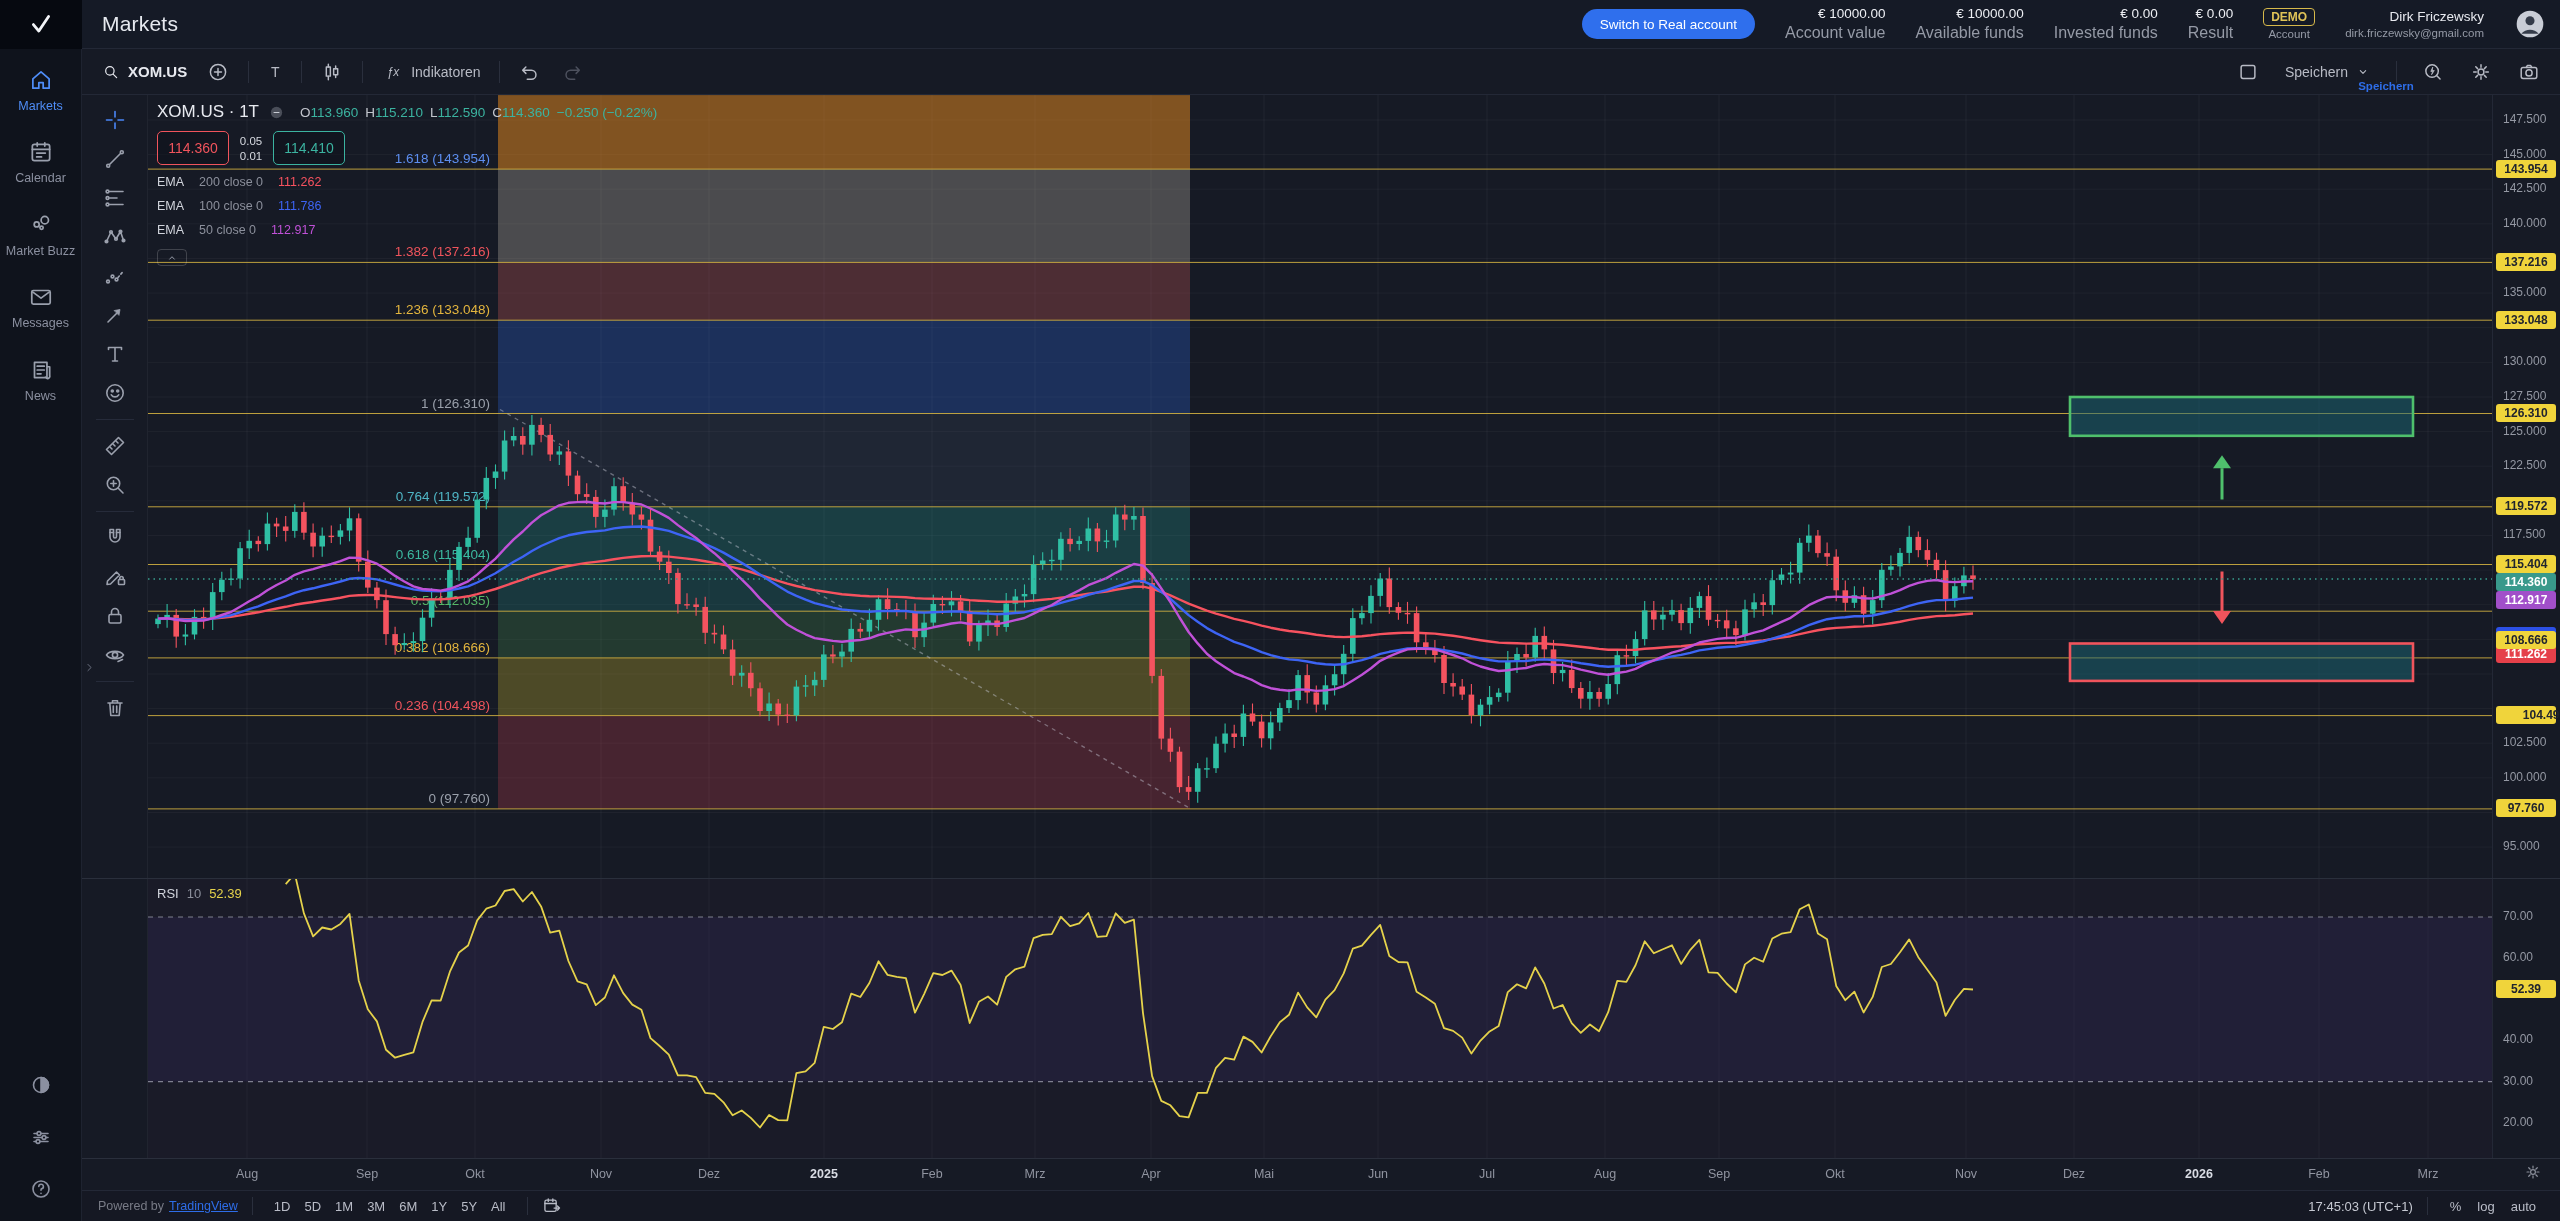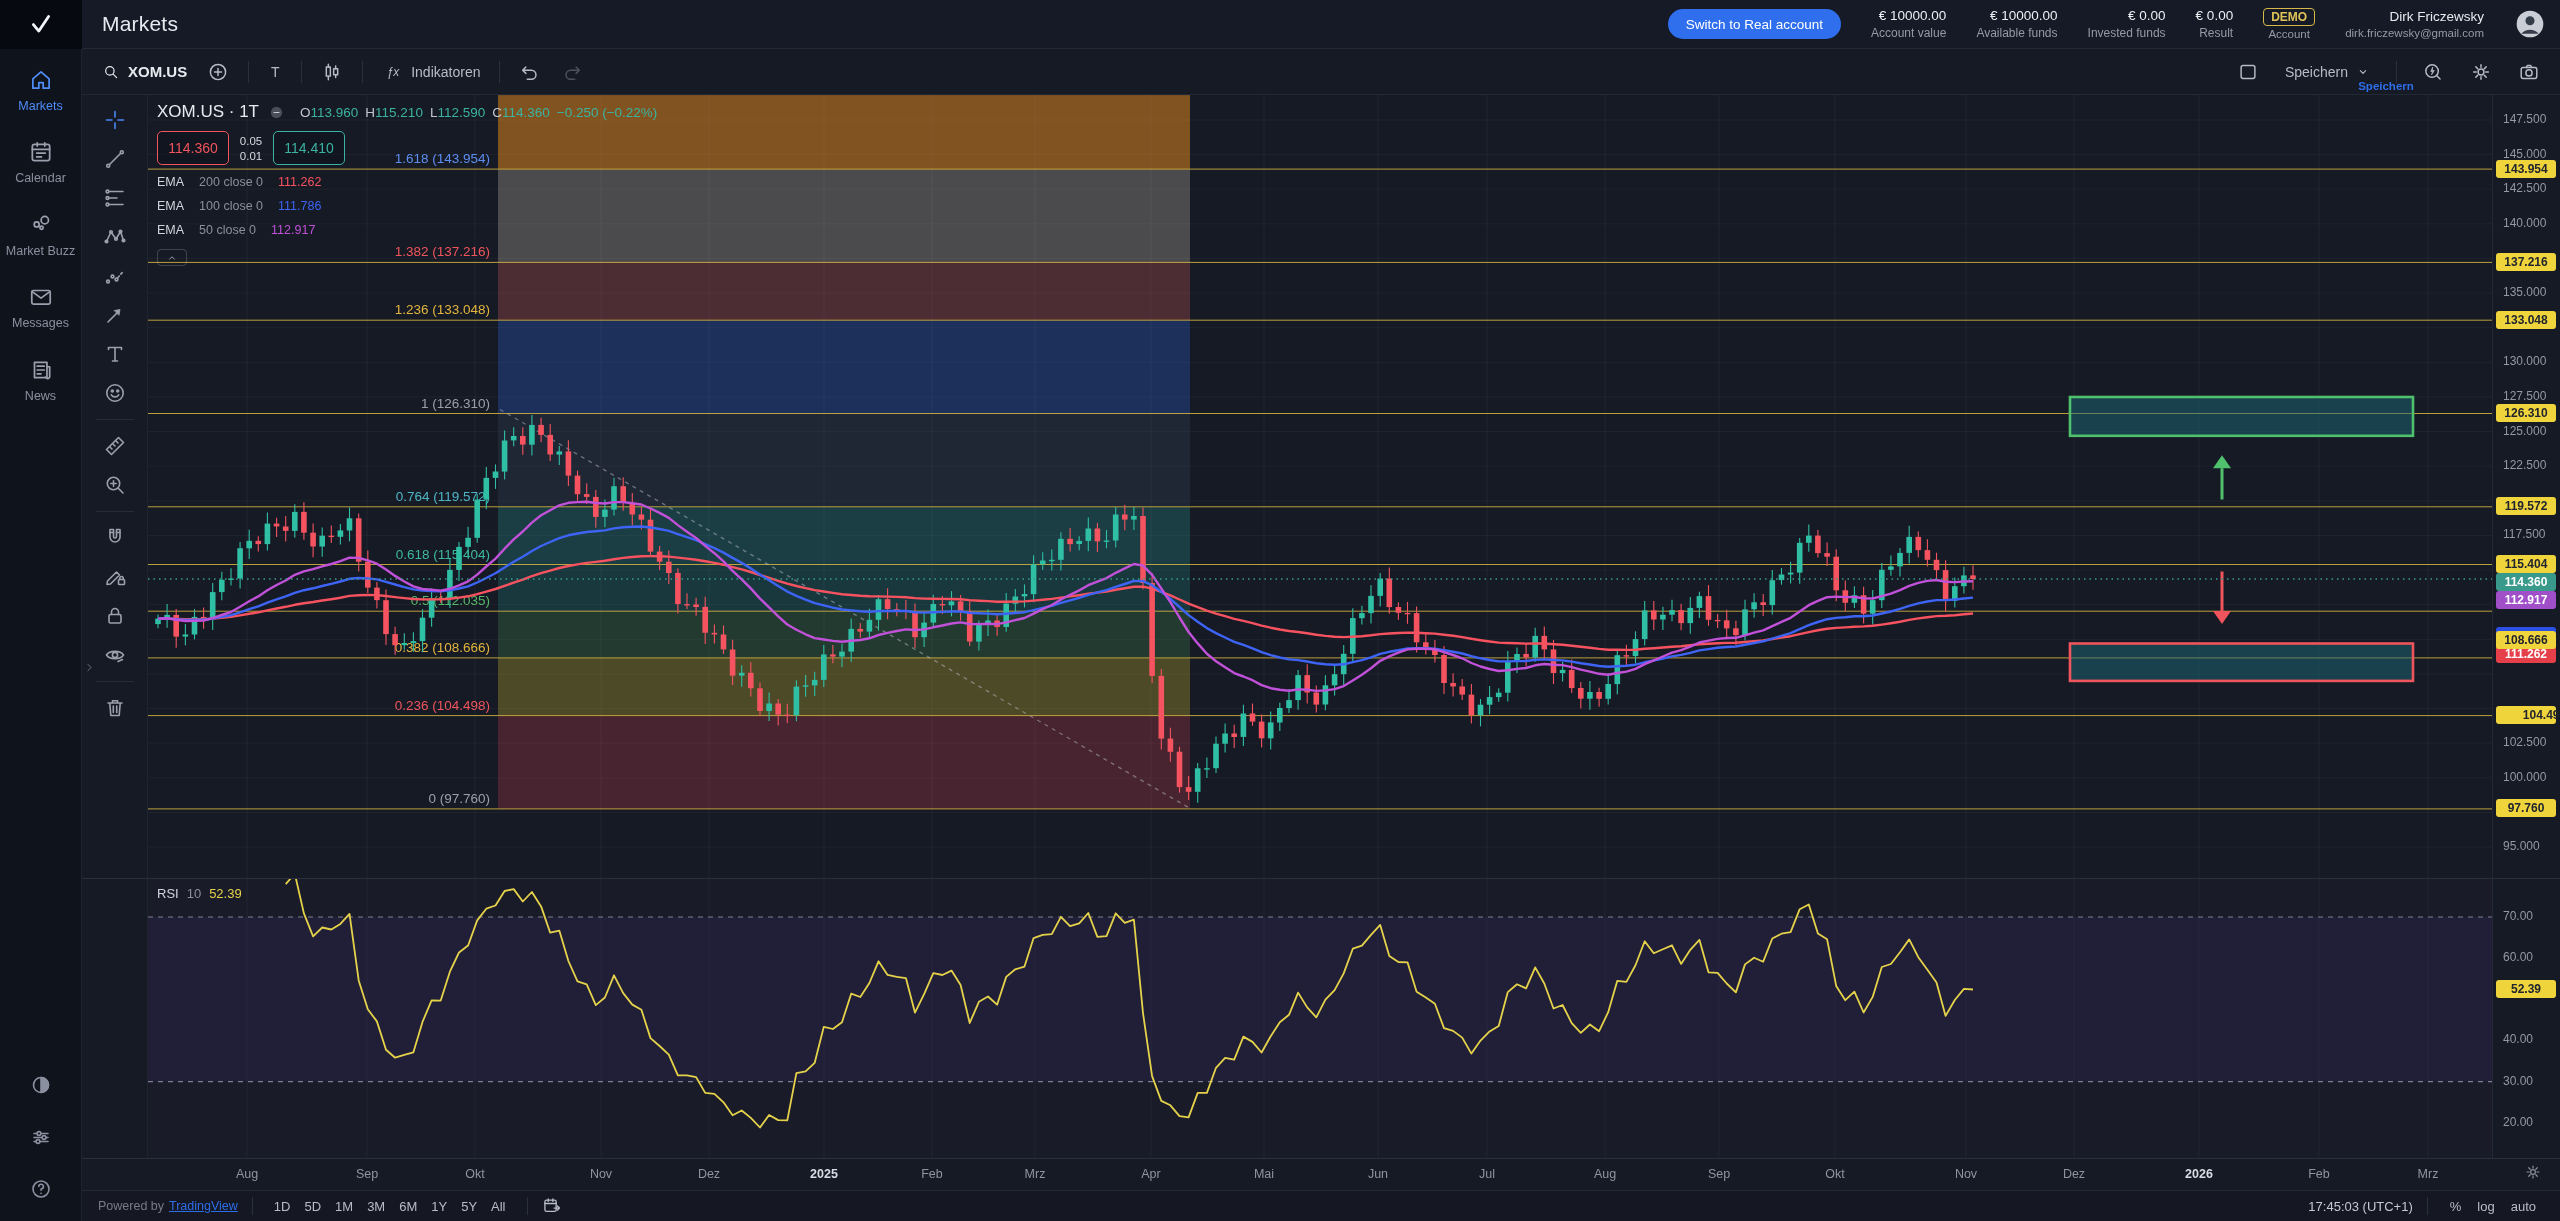--- a/index.html
+++ b/index.html
@@ -9,21 +9,21 @@
   
   .header { position:absolute; left:0; top:0; width:2560px; height:49px; background:#151a26;
             border-bottom:1px solid #232836; display:flex; align-items:center; z-index:30; }
   .logo-box { width:82px; height:49px; background:#060910; display:flex; align-items:center; justify-content:center; color:#f2f4f8; flex:0 0 auto;}
   .app-title { margin-left:20px; font-size:21px; color:#e6e9ef; letter-spacing:.2px; }
   .header-right { margin-left:auto; display:flex; align-items:center; gap:30px; padding-right:14px; }
   .switch-btn { background:#2f6fed; color:#fff; border:none; border-radius:16px; height:30px;
                 padding:0 18px; font-size:13.5px; font-family:inherit; cursor:pointer; }
   .stat { display:flex; flex-direction:column; align-items:flex-end; gap:3px; }
   .stat .v { font-size:13.5px; color:#eceef3; }
-  .stat .l { font-size:12px; color:#959aa6; }
+  .stat .l { font-size:16px; color:#959aa6; }
   .demo { display:flex; flex-direction:column; align-items:center; gap:2px; }
   .demo .b { border:1.5px solid #d6b84a; color:#e0c357; font-weight:bold; font-size:12px;
              border-radius:4px; padding:1px 7px; }
   .demo .l { font-size:11.5px; color:#959aa6; }
   .user { display:flex; flex-direction:column; align-items:flex-end; gap:3px; }
   .user .n { font-size:13.5px; color:#e8eaf0; }
   .user .e { font-size:11.5px; color:#959aa6; }
   .avatar { width:32px; height:32px; }
 
   

